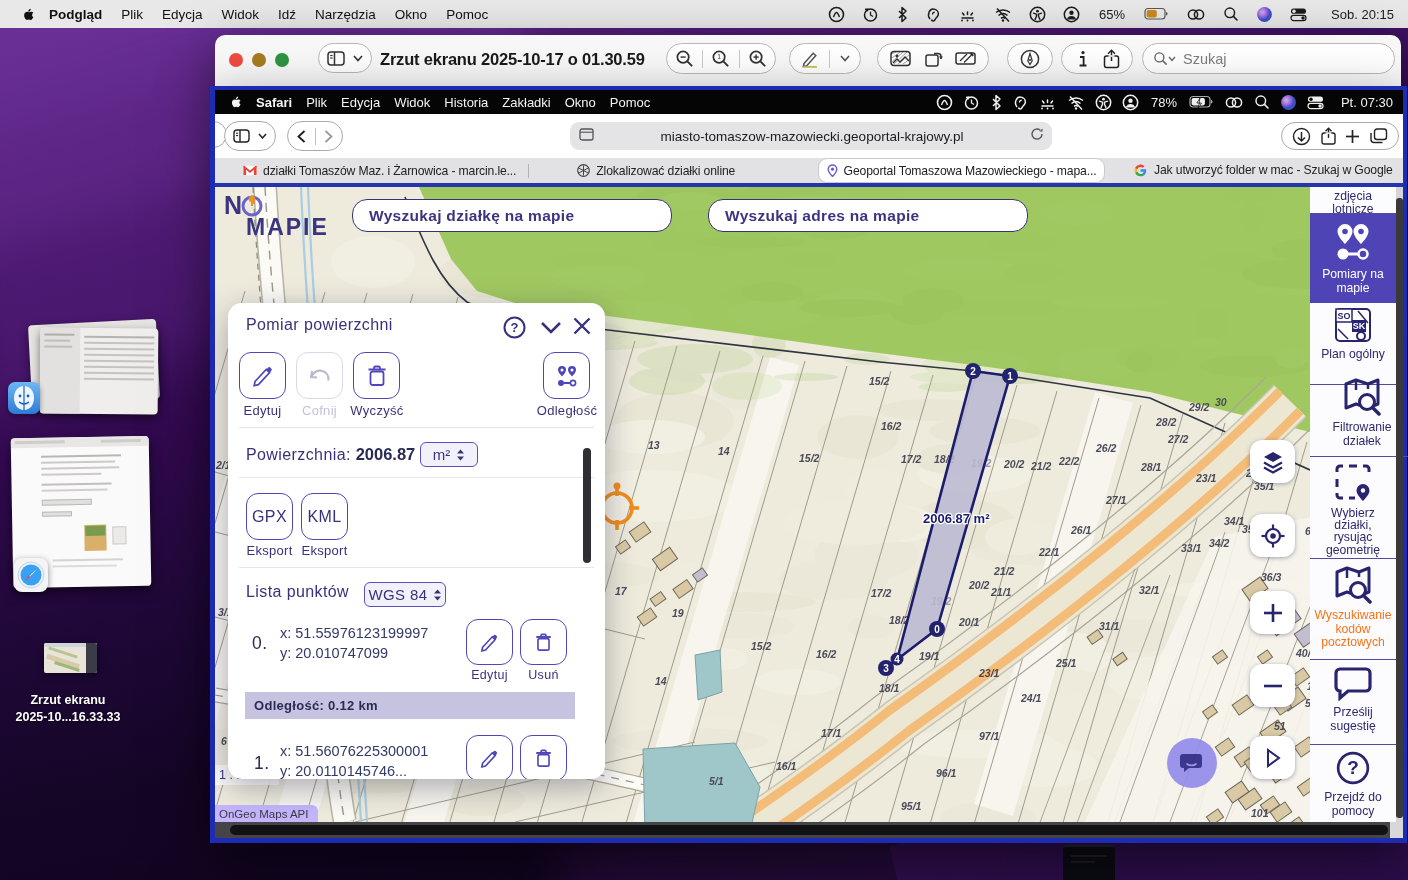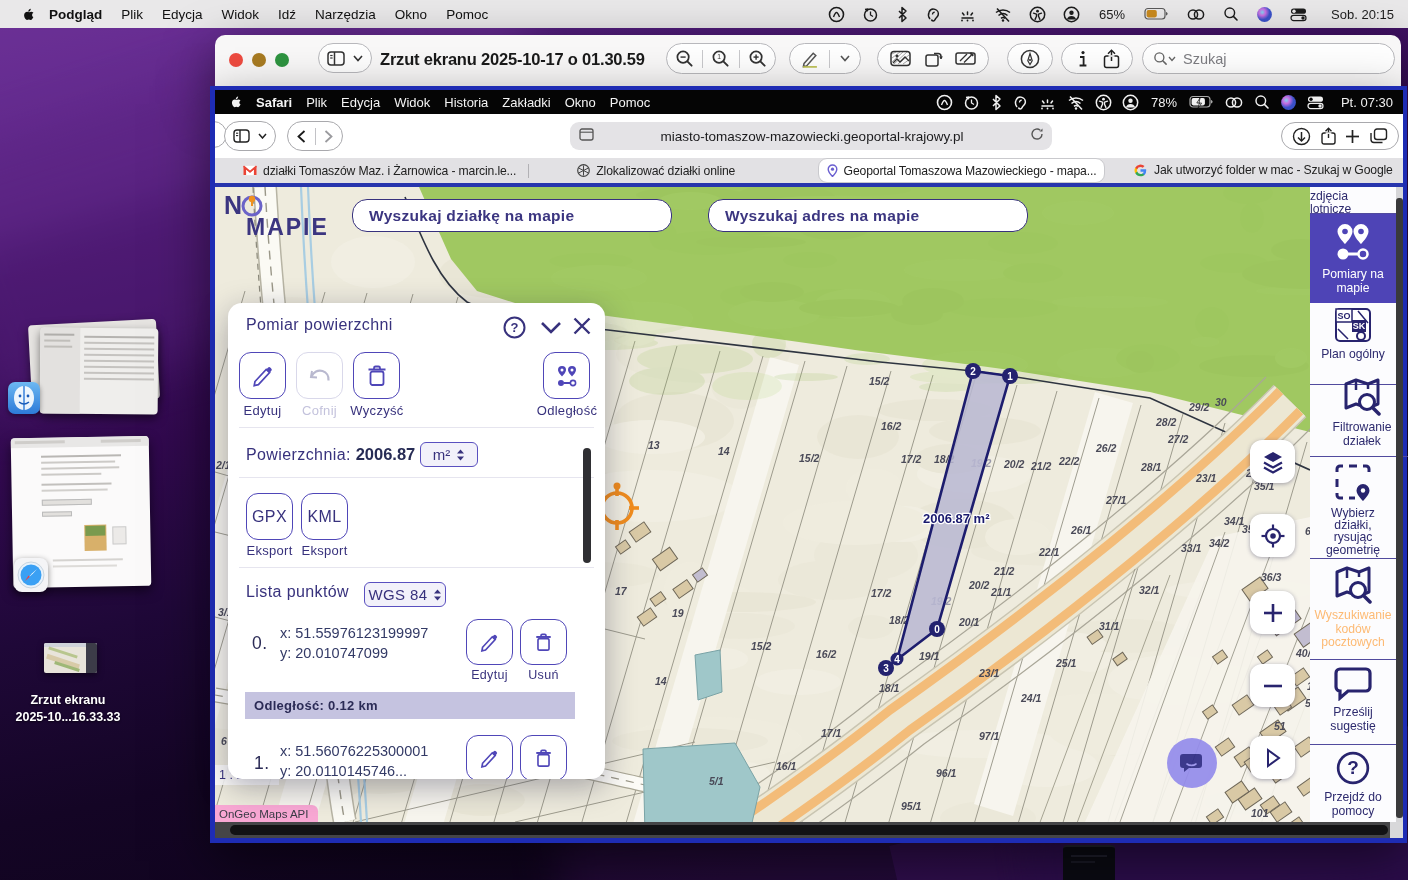--- a/index.html
+++ b/index.html
@@ -882,21 +882,21 @@
 <div class="abs" style="left:222px;top:190px;width:110px;height:50px;">
 <svg width="110" height="50" viewBox="0 0 110 50">
 <text x="2" y="24" font-size="25" font-weight="bold" fill="#3b3580" font-family="Liberation Sans">N</text>
 <circle cx="30" cy="16" r="9" fill="none" stroke="#6b63c8" stroke-width="3"></circle>
 <circle cx="30" cy="9" r="3.2" fill="#f0921e"></circle>
 <path d="M30 9 L30 16" stroke="#f0921e" stroke-width="2"></path>
 <text x="24" y="45" font-size="23" font-weight="bold" fill="#3b3580" letter-spacing="2" font-family="Liberation Sans">MAPIE</text>
 </svg></div>
 <div class="spill" style="left:352px;">Wyszukaj działkę na mapie</div>
 <div class="spill" style="left:708px;">Wyszukaj adres na mapie</div>
-<div class="abs" style="left:215px;top:805px;width:103px;height:17px;background:#f9a8d4;border-radius:0 6px 0 0;font-size:11.5px;color:#3b3b46;display:flex;align-items:center;padding-left:4px;">OnGeo Maps API</div>
+<div class="abs" style="left:215px;top:805px;width:103px;height:17px;background:#c4b5fd;border-radius:0 6px 0 0;font-size:11.5px;color:#3b3b46;display:flex;align-items:center;padding-left:4px;">OnGeo Maps API</div>
 <div class="abs" style="left:1167px;top:738px;width:50px;height:50px;border-radius:50%;background:#948cec;opacity:.92;display:flex;align-items:center;justify-content:center;">
 <svg width="26" height="24" viewBox="0 0 26 24">
       <path d="M4 3h16a3 3 0 013 3v8a3 3 0 01-3 3H10l-5 4v-4H4a3 3 0 01-3-3V6a3 3 0 013-3z" fill="#2d2a85"></path>
       <path d="M8 13c2.5 1.8 6.5 1.8 9 0" stroke="#9a93ee" stroke-width="1.6" fill="none" stroke-linecap="round"></path>
     </svg>
   </div>
 <div class="mapbtn" style="left:1250px;top:440px;">
     <svg width="26" height="26" viewBox="0 0 26 26">
       <path d="M13 3l9 5-9 5-9-5z" fill="#28246e"></path>
       <path d="M4 13.5l9 5 9-5" fill="none" stroke="#28246e" stroke-width="2.2"></path>
@@ -1025,21 +1025,21 @@
     <div class="sqbtn" style="left:292px;top:432px;width:47px;height:46px;">
       <svg width="17" height="19" viewBox="0 0 20 22">
         <rect x="3.5" y="6.5" width="13" height="13.5" rx="2" fill="none" stroke="#4f46b8" stroke-width="1.9"></rect>
         <line x1="1.5" y1="4.5" x2="18.5" y2="4.5" stroke="#4f46b8" stroke-width="2.3"></line>
         <path d="M7 4.5V3a1.5 1.5 0 011.5-1.5h3A1.5 1.5 0 0113 3v1.5" fill="none" stroke="#4f46b8" stroke-width="1.9"></path>
       </svg>
     </div>
     <div style="position:absolute;left:355px;top:145px;width:8px;height:115px;background:#2f2f33;border-radius:4px;"></div>
   </div>
 <div id="sidebar"></div>
-<div class="abs" style="left:1310px;top:190px;width:86px;font-size:12.2px;line-height:13px;color:#2d2a6e;">zdjęcia<br>lotnicze</div>
+<div class="abs" style="left:1310px;top:190px;width:86px;text-align:center;font-size:12.2px;line-height:13px;color:#2d2a6e;">zdjęcia<br>lotnicze</div>
 <div class="abs" style="left:1310px;top:213px;width:86px;height:1px;background:#514a9e;"></div>
 <div class="abs" style="left:1310px;top:214px;width:86px;height:89px;background:#4e44b6;text-align:center;">
 <div style="margin-top:8px;"><svg width="44" height="40" viewBox="0 0 44 40">
         <path d="M14 2a7.5 7.5 0 017.5 7.5C21.5 14.5 14 22 14 22S6.5 14.5 6.5 9.5A7.5 7.5 0 0114 2z" fill="#fff"></path>
         <circle cx="14" cy="9.5" r="2.8" fill="#4e44b6"></circle>
         <path d="M30 2a7.5 7.5 0 017.5 7.5C37.5 14.5 30 22 30 22s-7.5-7.5-7.5-12.5A7.5 7.5 0 0130 2z" fill="#fff"></path>
         <circle cx="30" cy="9.5" r="2.8" fill="#4e44b6"></circle>
         <circle cx="12" cy="32" r="5.5" fill="#fff"></circle>
         <circle cx="32" cy="32" r="4.5" fill="none" stroke="#fff" stroke-width="2.5"></circle>
         <line x1="17" y1="32" x2="27" y2="32" stroke="#fff" stroke-width="3"></line>
@@ -1079,21 +1079,21 @@
     <div style="color:#2d2a6e;font-size:12.2px;line-height:12.2px;margin-top:1px;">Wybierz<br>działki,<br>rysując<br>geometrię</div>
   </div>
 <div class="abs" style="left:1310px;top:560px;width:86px;height:100px;text-align:center;border-bottom:1px solid #514a9e;">
     <div style="margin-top:4px;"><svg width="42" height="40" viewBox="0 0 42 40">
         <path d="M5 8l10-4 12 4 10-4v24l-10 4-12-4-10 4z" fill="none" stroke="#28246e" stroke-width="3" stroke-linejoin="round"></path>
         <line x1="15" y1="4" x2="15" y2="14" stroke="#28246e" stroke-width="2.5"></line>
         <line x1="27" y1="8" x2="27" y2="13" stroke="#28246e" stroke-width="2.5"></line>
         <circle cx="26" cy="26" r="7.5" fill="#fff" stroke="#28246e" stroke-width="3"></circle>
         <line x1="31.5" y1="31.5" x2="38" y2="38" stroke="#28246e" stroke-width="3.5" stroke-linecap="round"></line>
       </svg></div>
-    <div style="color:#fdba74;font-size:12.2px;line-height:13.5px;margin-top:1px;">Wyszukiwanie<br>kodów<br>pocztowych</div>
+    <div style="color:#f97316;font-size:12.2px;line-height:13.5px;margin-top:1px;">Wyszukiwanie<br>kodów<br>pocztowych</div>
   </div>
 <div class="abs" style="left:1310px;top:661px;width:86px;height:84px;text-align:center;border-bottom:1px solid #514a9e;">
     <div style="margin-top:4px;"><svg width="40" height="36" viewBox="0 0 40 36">
         <path d="M7 4h26a4 4 0 014 4v14a4 4 0 01-4 4H15l-8 7v-7H7a4 4 0 01-4-4V8a4 4 0 014-4z" fill="none" stroke="#28246e" stroke-width="3.2"></path>
       </svg></div>
     <div style="color:#2d2a6e;font-size:12.2px;line-height:13.5px;margin-top:1px;">Prześlij<br>sugestię</div>
   </div>
 <div class="abs" style="left:1310px;top:746px;width:86px;height:76px;text-align:center;">
     <div style="margin-top:4px;"><svg width="36" height="36" viewBox="0 0 40 40">
         <circle cx="20" cy="20" r="16.5" fill="none" stroke="#28246e" stroke-width="3"></circle>

